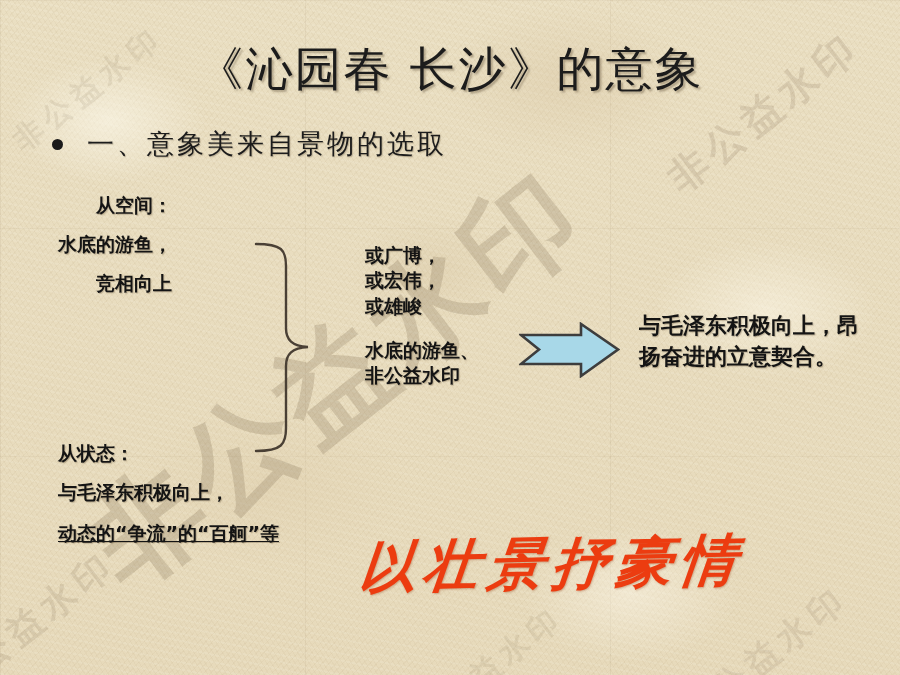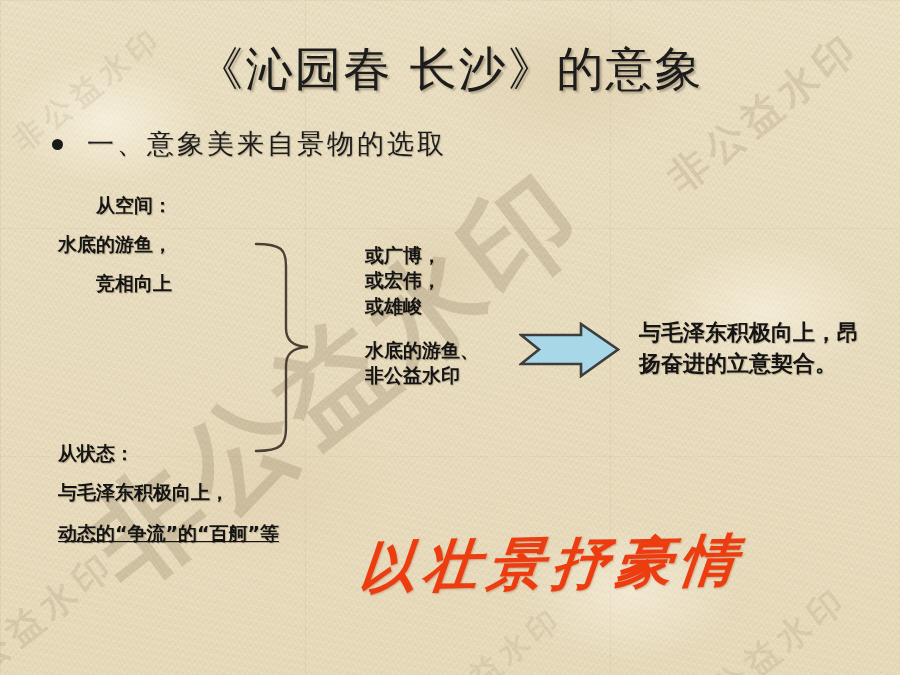--- a/index.html
+++ b/index.html
@@ -125,21 +125,21 @@
   #left-state { left: 58px; top: 444px; font-size: 19px; line-height: 1.0; }
   #left-state p { margin-bottom: 20px; }
   #left-state p.wrap { line-height: 1.25; }
   #left-state p:last-child { margin-bottom: 0; text-decoration: underline; }
 
   
   #mid-a { left: 365px; top: 243px; font-size: 19px; line-height: 1.33; }
   #mid-b { left: 365px; top: 338px; font-size: 19px; line-height: 1.33; }
 
   
-  #right-box { left: 639px; top: 318px; font-size: 22px; line-height: 1.40; }
+  #right-box { left: 639px; top: 311px; font-size: 22px; line-height: 1.40; }
 
   
   .brace {
     position: absolute;
     left: 252px;
     top: 240px;
   }
 
   
   .arrow {

